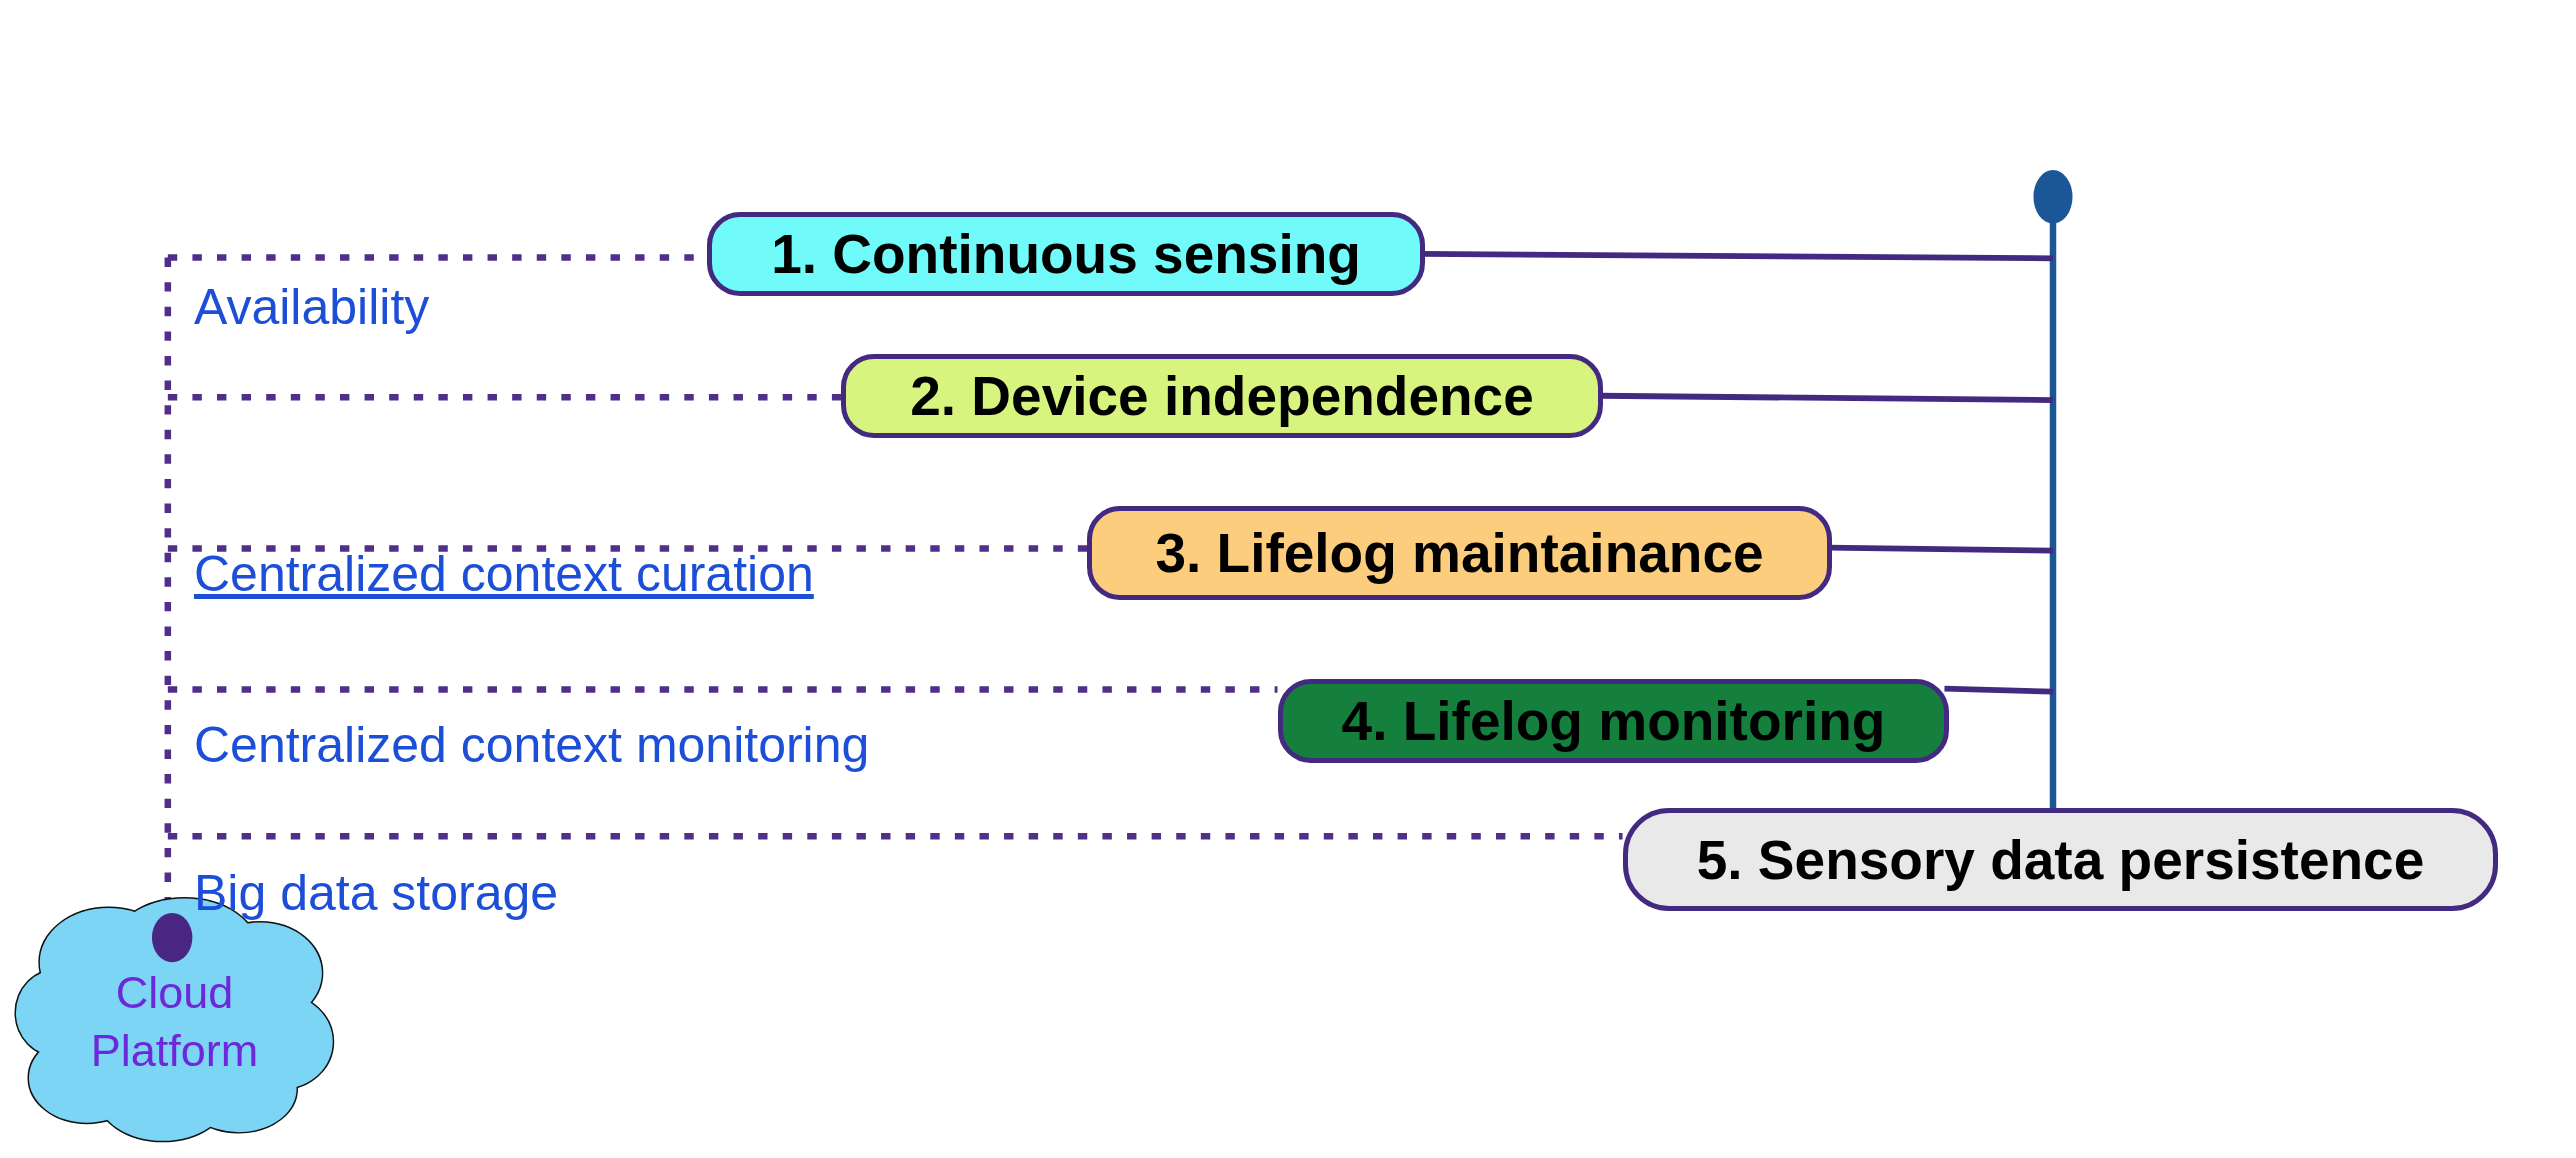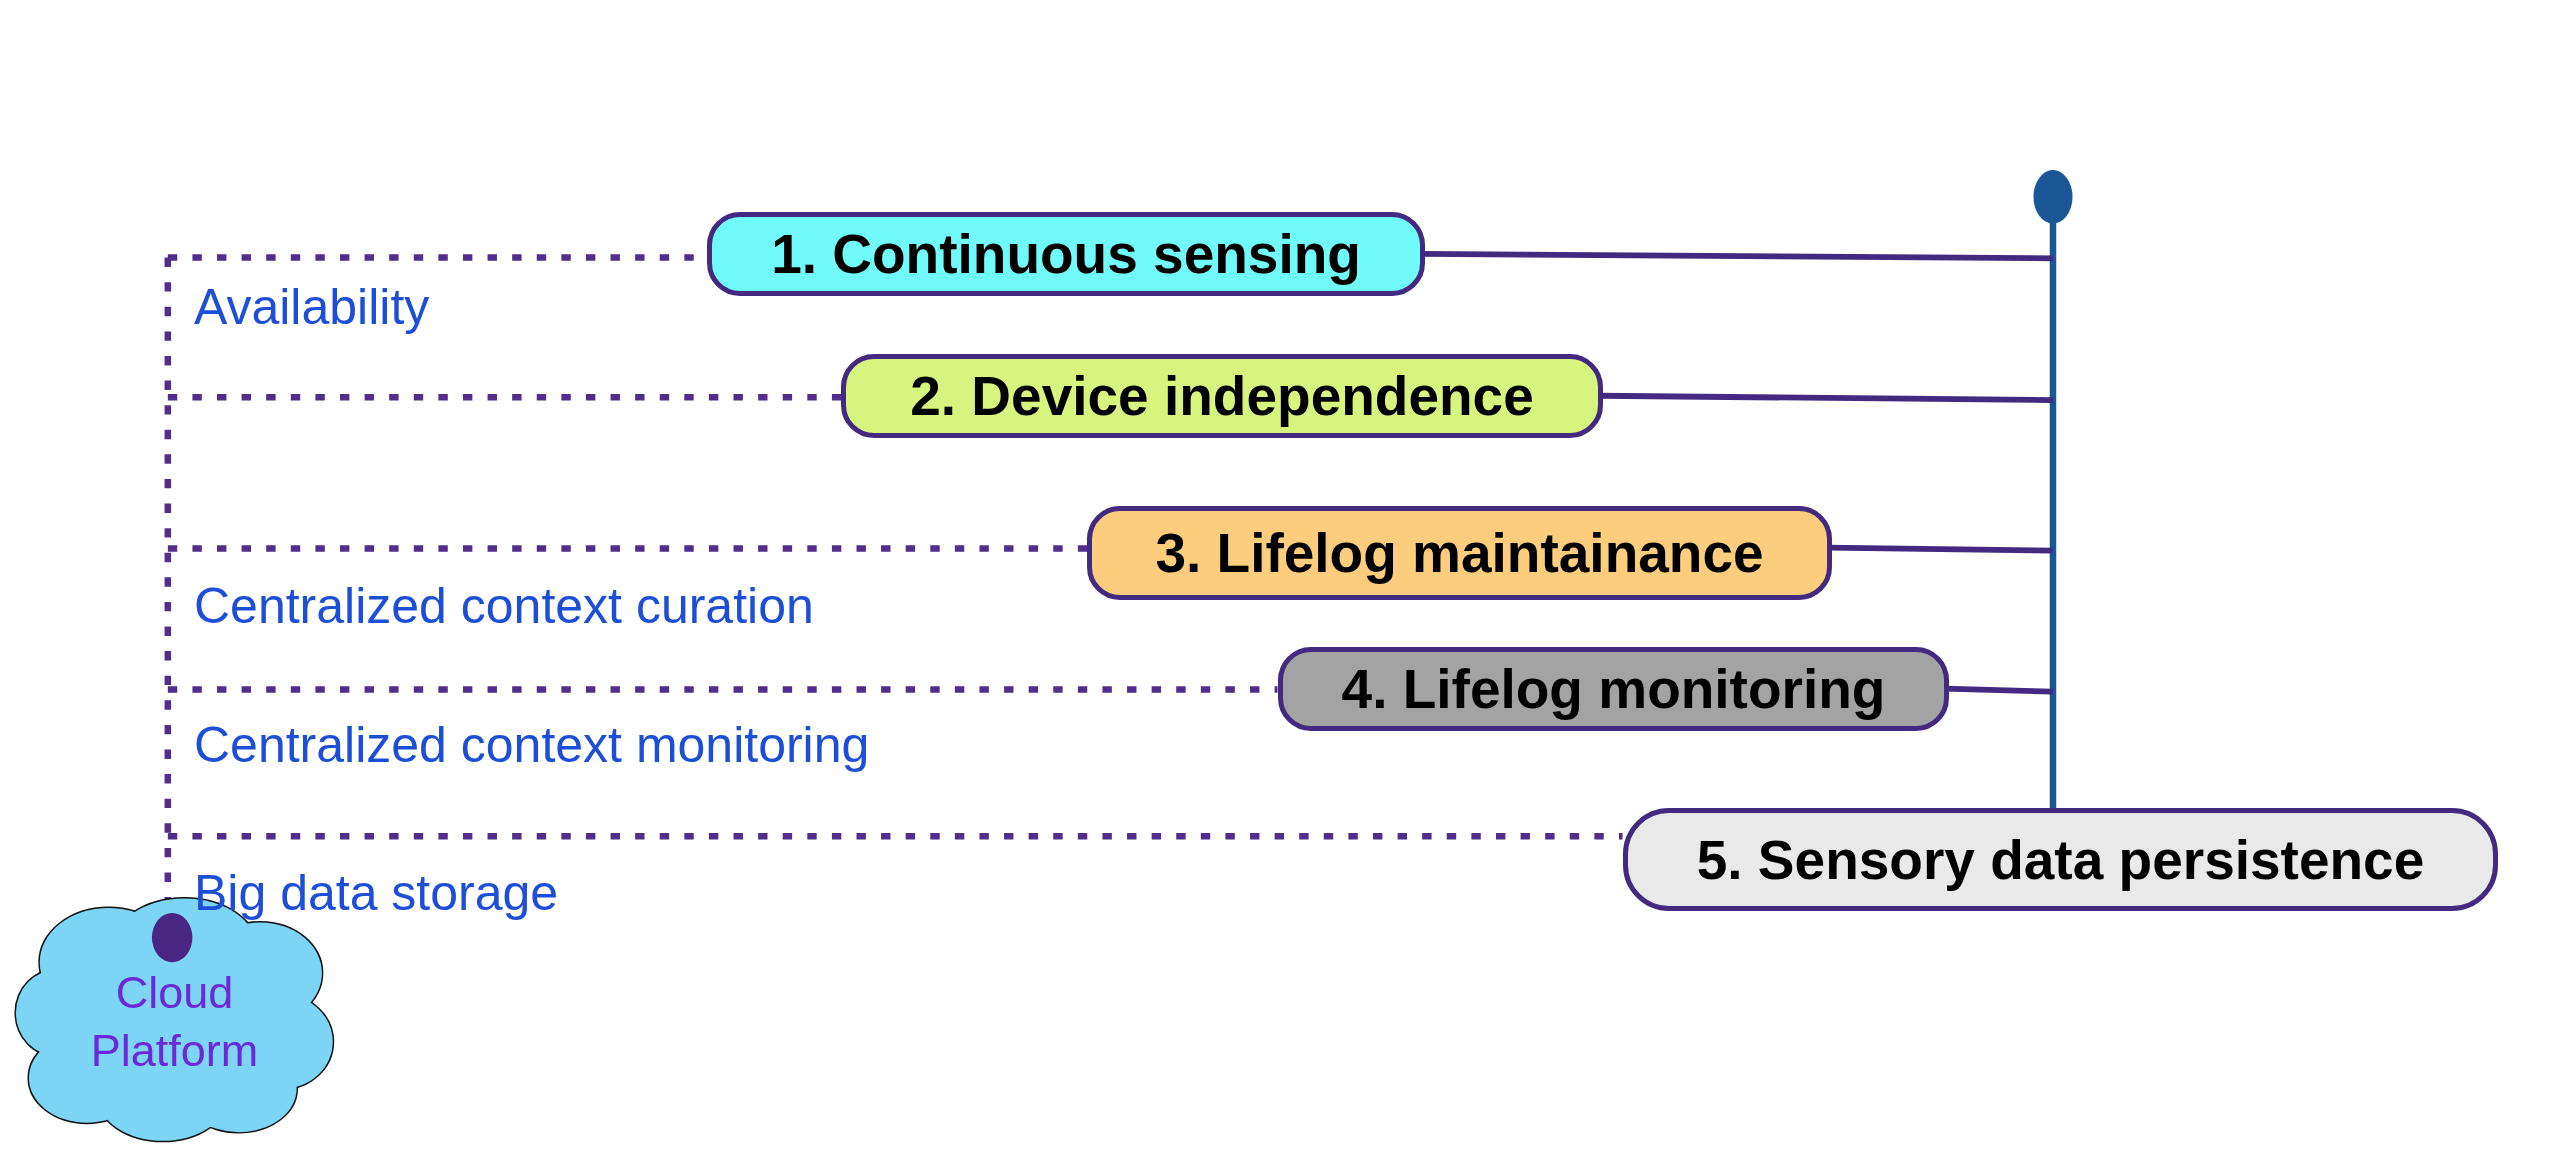--- a/index.html
+++ b/index.html
@@ -32,21 +32,21 @@
   .node-4{left:1278px;top:647px;width:671px;height:84px;}
   .node-5{left:1623px;top:808px;width:875px;height:103px;border-radius:46px;}
 
   .benefit{
     position:absolute;left:194px;
     font-size:50px;line-height:1.55;color:#1d4ed8;
     white-space:pre-line;
   }
   .benefit-1{top:269px;}
   .benefit-2{top:411px;}
-  .benefit-3{top:568px;}
+  .benefit-3{top:536px;text-decoration:underline;}
   .benefit-4{top:707px;}
   .benefit-5{top:855px;}
 
   .cloud-label{
     position:absolute;left:18px;top:964px;width:313px;
     text-align:center;font-size:45px;line-height:58px;color:#6d28d9;
     white-space:pre-line;
   }
 </style>
 </head>
@@ -99,21 +99,21 @@
 
   <div class="node node-1" style="background-color: rgb(112, 250, 250);">
     <span>1. Continuous sensing</span>
   </div>
   <div class="node node-2" style="background-color: rgb(215, 245, 126);">
     <span>2. Device independence</span>
   </div>
   <div class="node node-3" style="background-color: rgb(251, 205, 124);">
     <span>3. Lifelog maintainance</span>
   </div>
-  <div class="node node-4" style="background-color: #a3a3a3;">
+  <div class="node node-4" style="background-color: #15803d; margin-top: 32px;">
     <span>4. Lifelog monitoring</span>
   </div>
   <div class="node node-5" style="background-color: rgb(233, 233, 233);">
     <span>5. Sensory data persistence</span>
   </div>
 
   <div class="benefit benefit-1">Availability</div>
   <div class="benefit benefit-3">Centralized context curation</div>
   <div class="benefit benefit-4">Centralized context monitoring</div>
   <div class="benefit benefit-5">Big data storage</div>

